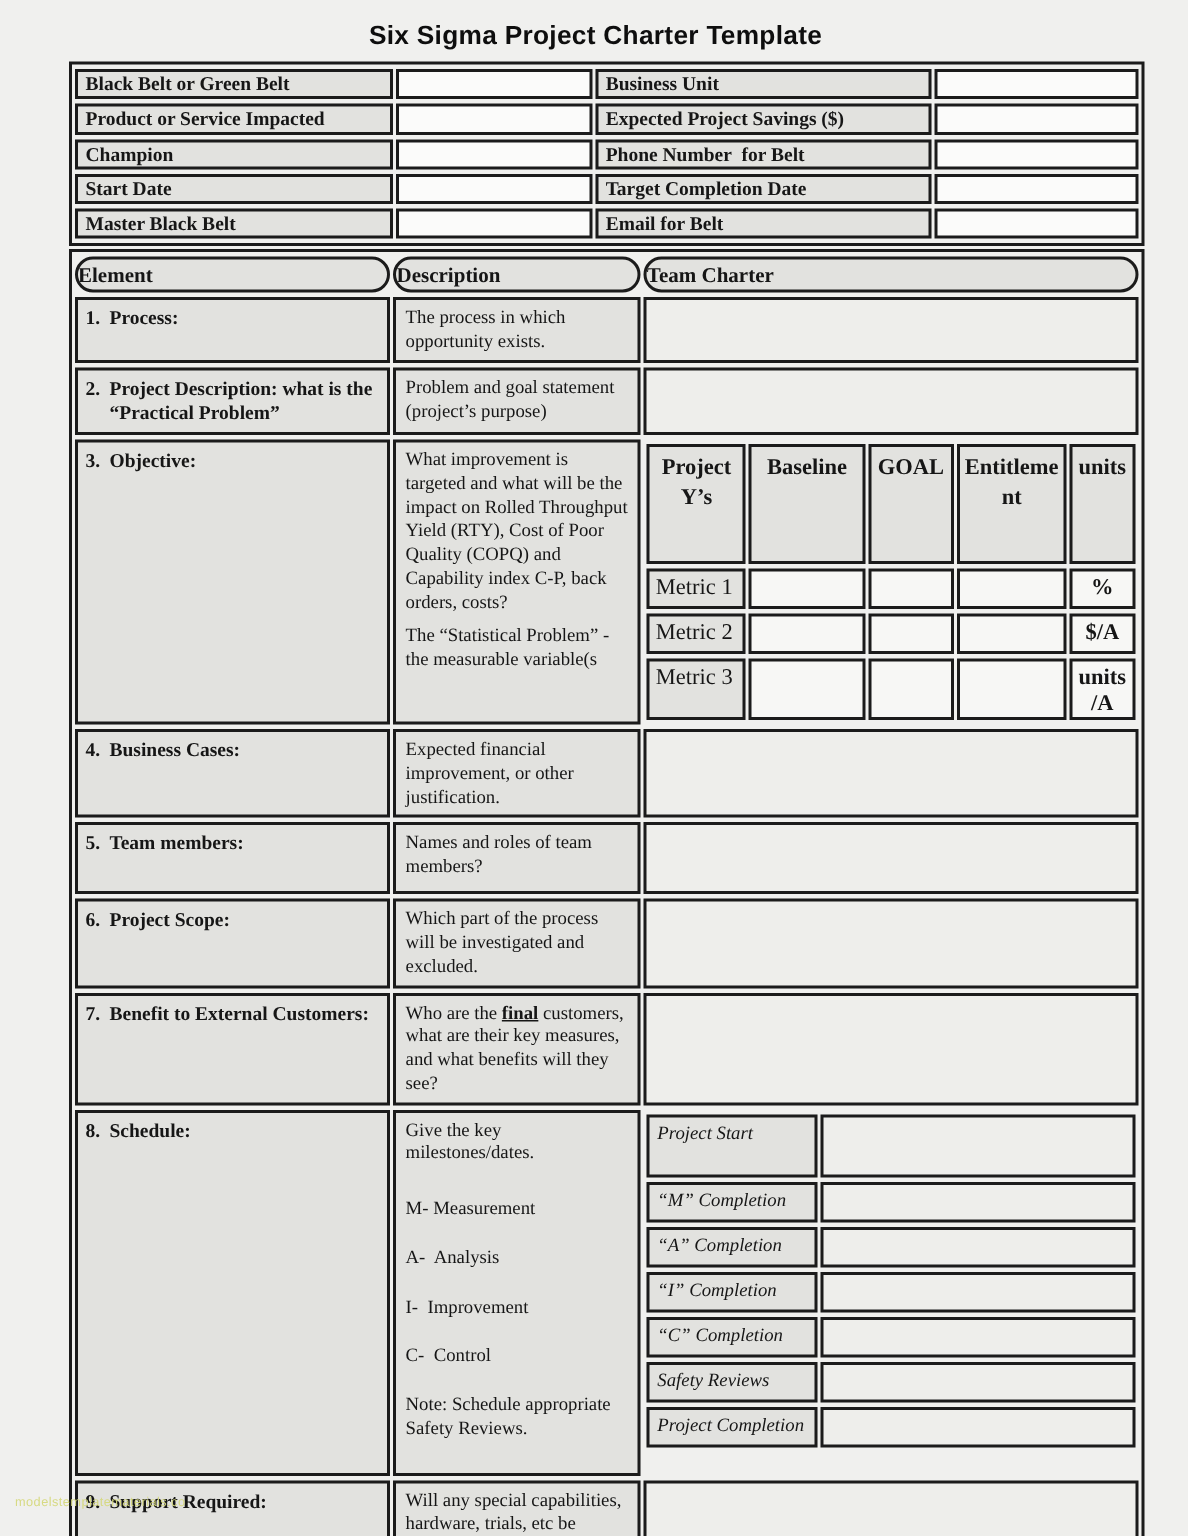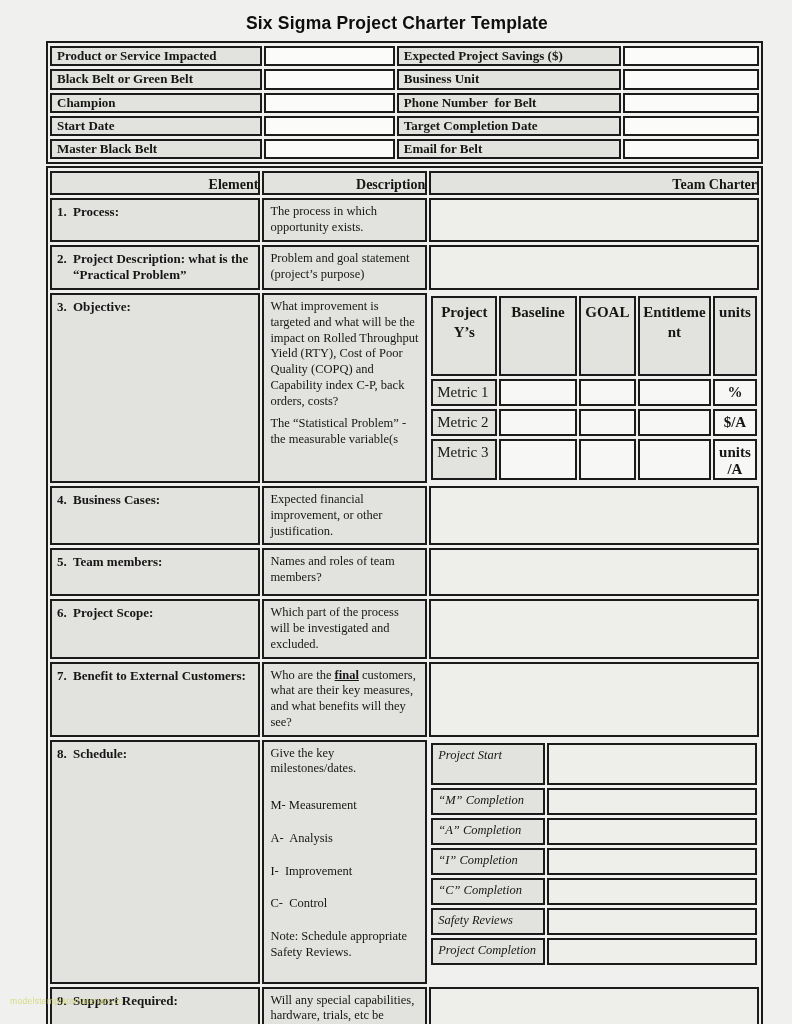--- a/index.html
+++ b/index.html
@@ -36,22 +36,22 @@
 
   
   .info td{height:16px;padding:0 5px;}
   .info .lbl{background:var(--gray);font-weight:bold;font-size:13px;line-height:1.25;white-space:nowrap;}
   .info .val{background:var(--white);}
 
   
   .main{margin-top:2px;border-bottom-width:3px;}
   .main .head td{
     background:var(--gray);
-    font-weight:bold;font-size:14px;text-align:right;
-    height:18px;padding-top:4px;
+    font-weight:bold;font-size:14px;text-align:left;
+    height:18px;padding-top:4px;border-radius:13px;
   }
   .c-elem{background:var(--gray);padding:4px 6px 4px 5px;font-weight:bold;font-size:13px;line-height:1.28;}
   .elem{display:flex;}
   .elem .no{flex:0 0 16px;}
   .c-desc{background:var(--gray);padding:4px 6px;font-size:12.5px;line-height:1.26;}
   .c-desc p{margin:0;}
   .c-desc p + p{margin-top:7px;}
   .c-team{background:var(--team);}
   .c-embed{border:none;padding:0;background:transparent;}
   .u-bold{font-weight:bold;text-decoration:underline;}
@@ -98,29 +98,29 @@
 
   <table class="frame info">
     <colgroup>
         <col style="width:206px">
         <col style="width:127px">
         <col style="width:218px">
         <col style="width:132px">
       </colgroup>
     <tbody>
         <tr>
+      <td class="lbl">Black Belt or Green Belt</td>
+      <td class="val"></td>
+      <td class="lbl">Business Unit</td>
+      <td class="val"></td>
+    </tr>
+    <tr>
       <td class="lbl">Product or Service Impacted</td>
       <td class="val"></td>
       <td class="lbl">Expected Project Savings ($)</td>
-      <td class="val"></td>
-    </tr>
-    <tr>
-      <td class="lbl">Black Belt or Green Belt</td>
-      <td class="val"></td>
-      <td class="lbl">Business Unit</td>
       <td class="val"></td>
     </tr>
     <tr>
       <td class="lbl">Champion</td>
       <td class="val"></td>
       <td class="lbl">Phone Number&nbsp; for Belt</td>
       <td class="val"></td>
     </tr>
     <tr>
       <td class="lbl">Start Date</td>

